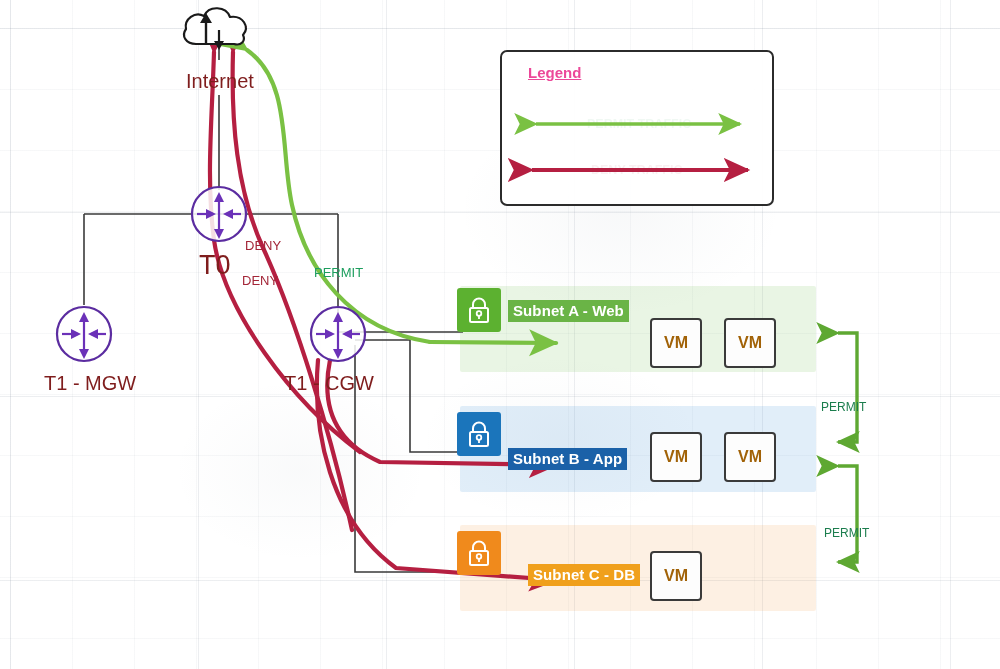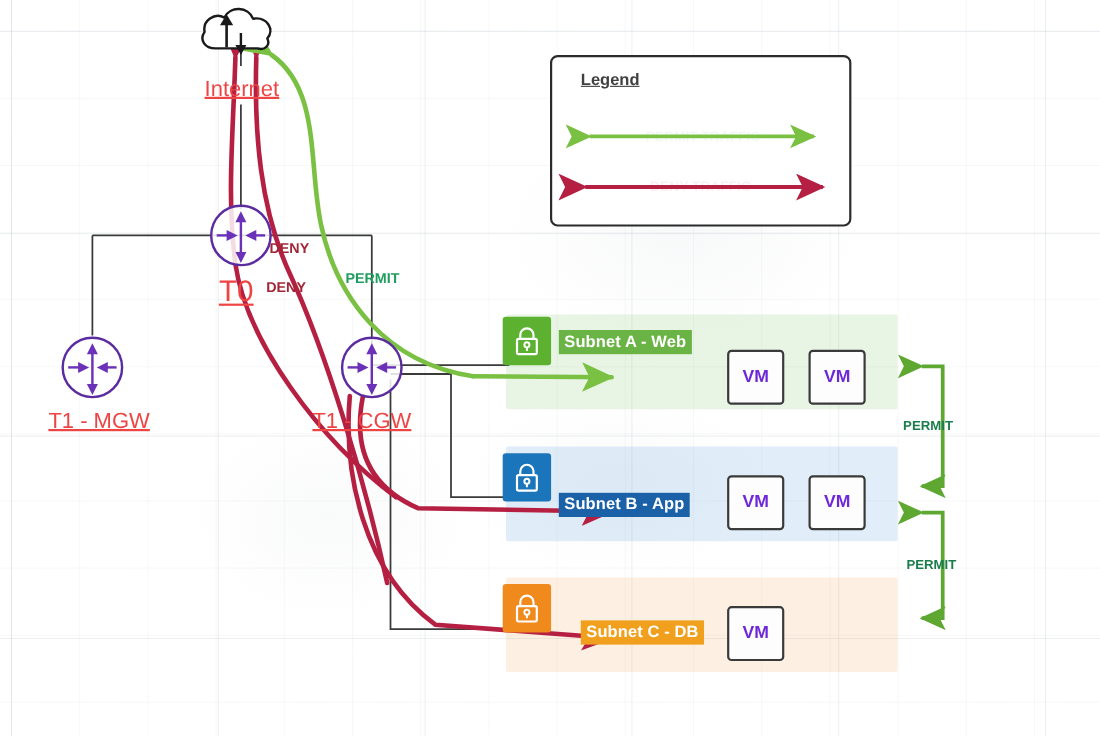--- a/index.html
+++ b/index.html
@@ -95,42 +95,41 @@
     width: 48px;
     height: 46px;
     background: #fdfdfd;
     border: 2px solid #3a3a3a;
     border-radius: 4px;
     display: flex;
     align-items: center;
     justify-content: center;
     font-size: 16px;
     font-weight: bold;
-    color: #6d28d9;
-    margin-left: 11px;
+    color: #a16207;
   }
 
   
   .nodelabel {
     position: absolute;
     z-index: 7;
-    color: #ef4444;
+    color: #7f1d1d;
     font-size: 20px;
     white-space: nowrap;
-    text-decoration: underline;
   }
   .nodelabel.big { font-size: 27px; }
 
   
   .flowlabel {
     position: absolute;
     z-index: 8;
     font-size: 13px;
-    font-weight: bold;
+    font-weight: normal;
     white-space: nowrap;
+    margin-top: 20px;
   }
   .flowlabel.deny   { color: #a32638; }
   .flowlabel.permit { color: #1d9e5e; }
   .flowlabel.permit-dark { color: #1b7d4d; font-size: 12px; }
 
   
   #legend {
     position: absolute;
     z-index: 9;
     left: 500px;
@@ -140,21 +139,21 @@
     background: rgba(255,255,255,0.93);
     border: 2px solid #2b2b2b;
     border-radius: 7px;
   }
   #legend-title {
     position: absolute;
     left: 26px;
     top: 12px;
     font-size: 15px;
     font-weight: bold;
-    color: #404040;
+    color: #ec4899;
     text-decoration: underline;
   }
   .legend-row-label {
     position: absolute;
     font-size: 12.5px;
     font-weight: bold;
     white-space: nowrap;
     background: rgba(255,255,255,0.95);
     padding: 0 3px;
   }

